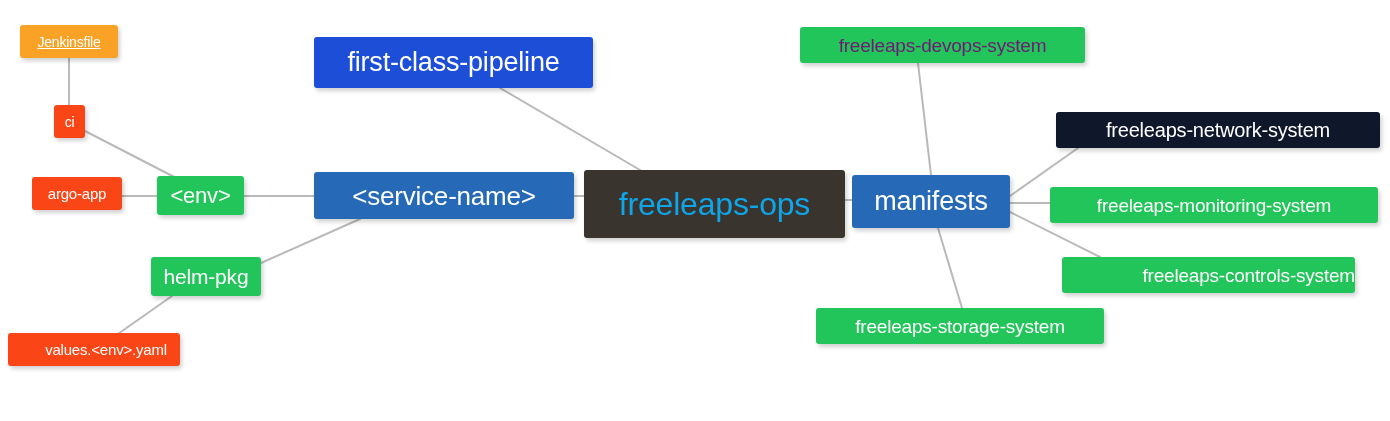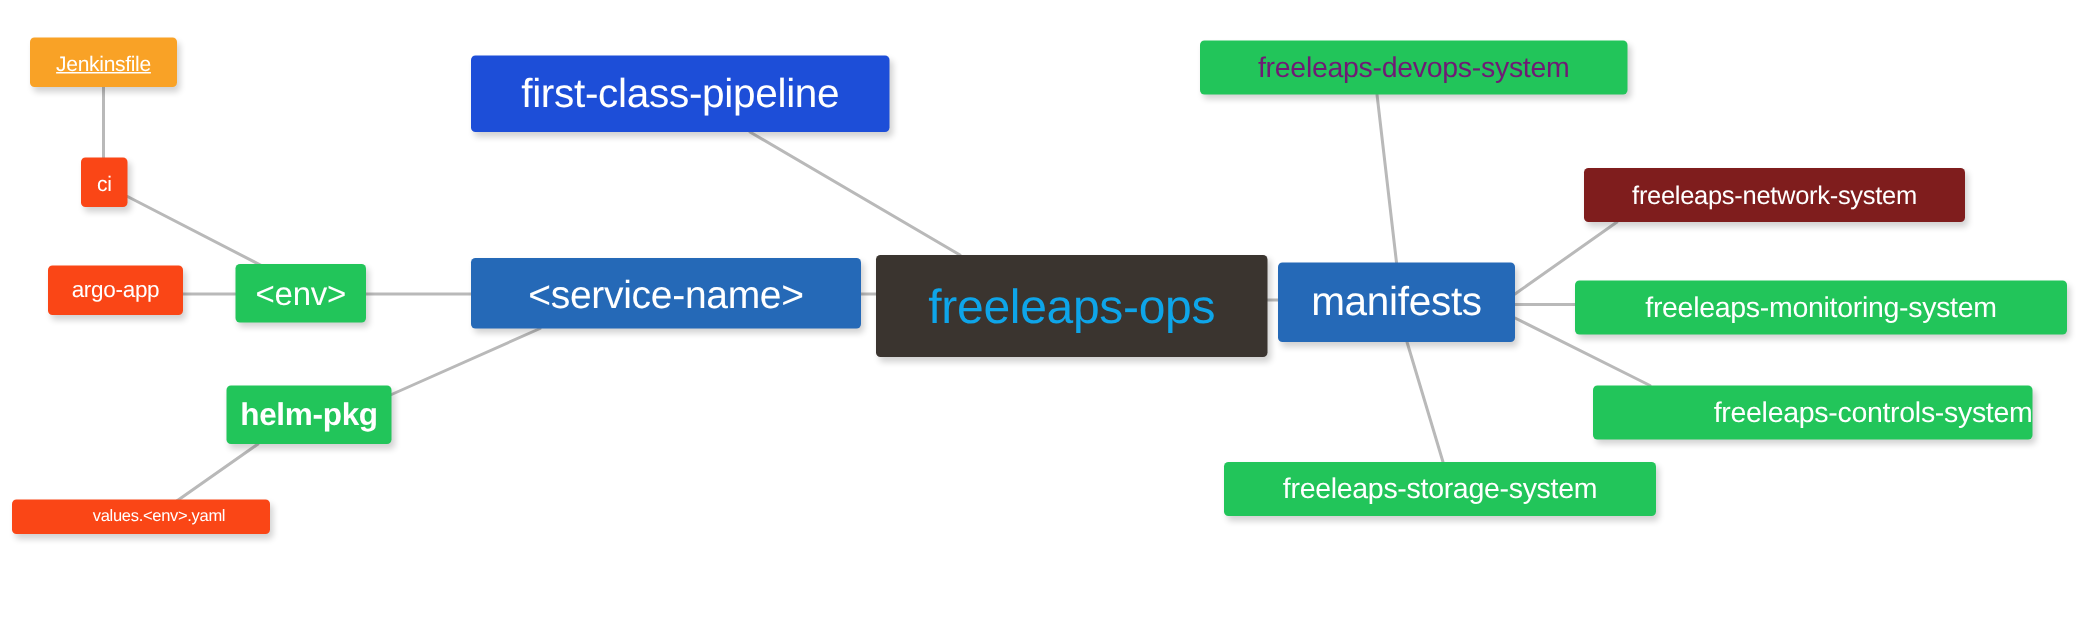--- a/index.html
+++ b/index.html
@@ -69,42 +69,42 @@
       </div>
       <div class="node" style="left: 54px; top: 105px; width: 31px; height: 33px; background: rgb(250, 70, 22); font-size: 14px; color: rgb(255, 255, 255);">
         <span class="node-label">ci</span>
       </div>
       <div class="node" style="left: 32px; top: 177px; width: 90px; height: 33px; background: rgb(250, 70, 22); font-size: 15px; color: rgb(255, 255, 255);">
         <span class="node-label">argo-app</span>
       </div>
       <div class="node" style="left: 157px; top: 176px; width: 87px; height: 39px; background: rgb(34, 197, 90); font-size: 22px; color: rgb(255, 255, 255);">
         <span class="node-label">&lt;env&gt;</span>
       </div>
-      <div class="node" style="left: 151px; top: 257px; width: 110px; height: 39px; background: rgb(34, 197, 90); font-size: 21px; color: rgb(255, 255, 255); font-weight: bold;">
+      <div class="node" style="left: 151px; top: 257px; width: 110px; height: 39px; background: rgb(34, 197, 90); font-size: 21px; color: rgb(255, 255, 255);">
         <span class="node-label">helm-pkg</span>
       </div>
-      <div class="node" style="left: 8px; top: 333px; width: 172px; height: 23px; background: rgb(250, 70, 22); font-size: 11px; color: rgb(255, 255, 255); padding-left: 24px;">
+      <div class="node" style="left: 8px; top: 333px; width: 172px; height: 33px; background: rgb(250, 70, 22); font-size: 15px; color: rgb(255, 255, 255); padding-left: 24px;">
         <span class="node-label">values.&lt;env&gt;.yaml</span>
       </div>
       <div class="node" style="left: 314px; top: 37px; width: 279px; height: 51px; background: #1d4ed8; font-size: 27px; color: rgb(255, 255, 255);">
         <span class="node-label">first-class-pipeline</span>
       </div>
       <div class="node" style="left: 314px; top: 172px; width: 260px; height: 47px; background: rgb(37, 105, 183); font-size: 26px; color: rgb(255, 255, 255);">
         <span class="node-label">&lt;service-name&gt;</span>
       </div>
       <div class="node" style="left: 584px; top: 170px; width: 261px; height: 68px; background: rgb(58, 52, 47); font-size: 32px; color: #0ea5e9;">
         <span class="node-label">freeleaps-ops</span>
       </div>
       <div class="node" style="left: 852px; top: 175px; width: 158px; height: 53px; background: rgb(37, 105, 183); font-size: 27px; color: rgb(255, 255, 255);">
         <span class="node-label">manifests</span>
       </div>
       <div class="node" style="left: 800px; top: 27px; width: 285px; height: 36px; background: rgb(34, 197, 90); font-size: 19px; color: #701a75;">
         <span class="node-label">freeleaps-devops-system</span>
       </div>
-      <div class="node" style="left: 1056px; top: 112px; width: 254px; height: 36px; background: #7f1d1d; font-size: 17px; color: rgb(255, 255, 255);">
+      <div class="node" style="left: 1056px; top: 112px; width: 324px; height: 36px; background: #0f172a; font-size: 20px; color: rgb(255, 255, 255);">
         <span class="node-label">freeleaps-network-system</span>
       </div>
       <div class="node" style="left: 1050px; top: 187px; width: 328px; height: 36px; background: rgb(34, 197, 90); font-size: 19px; color: rgb(255, 255, 255);">
         <span class="node-label">freeleaps-monitoring-system</span>
       </div>
       <div class="node" style="left: 1062px; top: 257px; width: 293px; height: 36px; background: rgb(34, 197, 90); font-size: 19px; color: rgb(255, 255, 255); justify-content: flex-end;">
         <span class="node-label">freeleaps-controls-system</span>
       </div>
       <div class="node" style="left: 816px; top: 308px; width: 288px; height: 36px; background: rgb(34, 197, 90); font-size: 19px; color: rgb(255, 255, 255);">
         <span class="node-label">freeleaps-storage-system</span>

